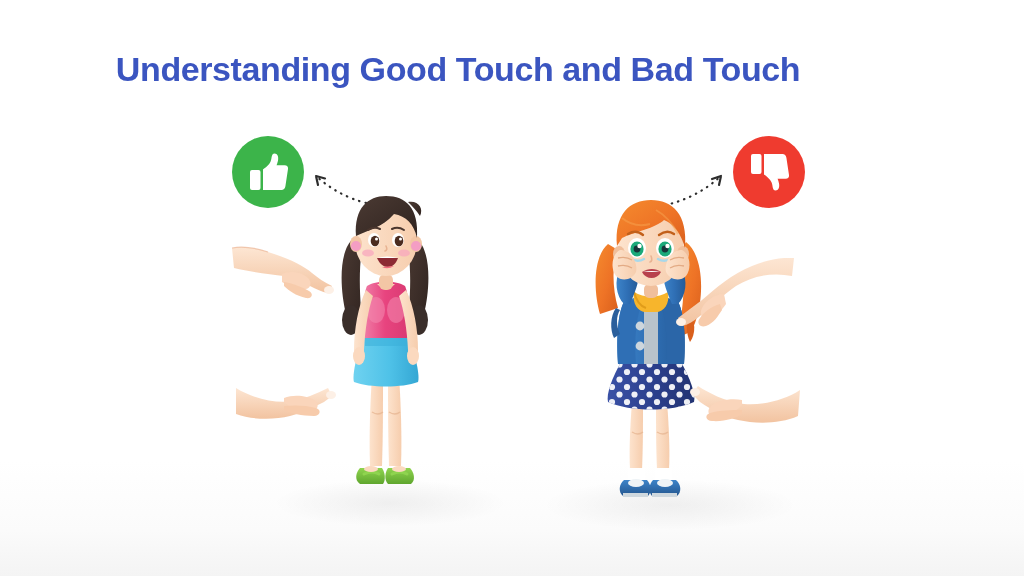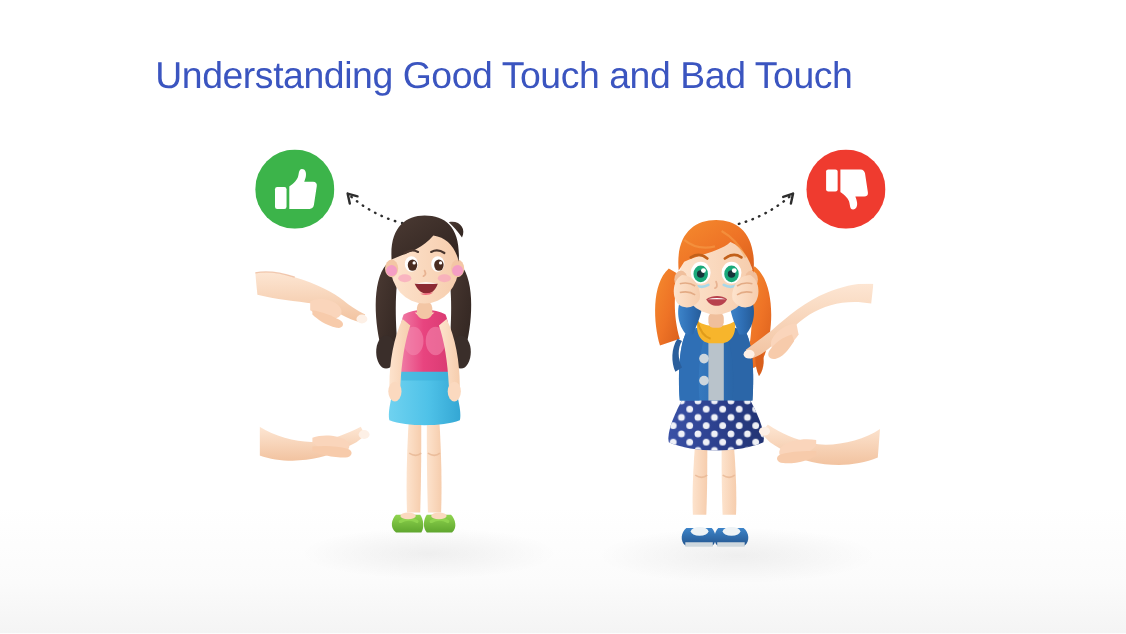--- a/index.html
+++ b/index.html
@@ -11,21 +11,21 @@
     position:relative;
   }
   #stage{
     position:absolute;inset:0;
     background:linear-gradient(to bottom,#ffffff 0%,#ffffff 80%,#fbfbfb 92%,#f4f4f4 100%);
   }
   #page-title{
     position:absolute;top:50px;left:0;width:916px;
     text-align:center;
     font-size:34px;
-    font-weight:normal;
+    font-weight:bold;
     letter-spacing:-0.4px;
     color:#3b55c0;
   }
   .scene{position:absolute;top:110px;left:0;width:1024px;height:430px;}
   svg{display:block;}
   .badge-wrap{position:absolute;}
   .fig-wrap{position:absolute;}
   .arrow-wrap{position:absolute;}
   .hand-wrap{position:absolute;}
   .floor-shadow{

